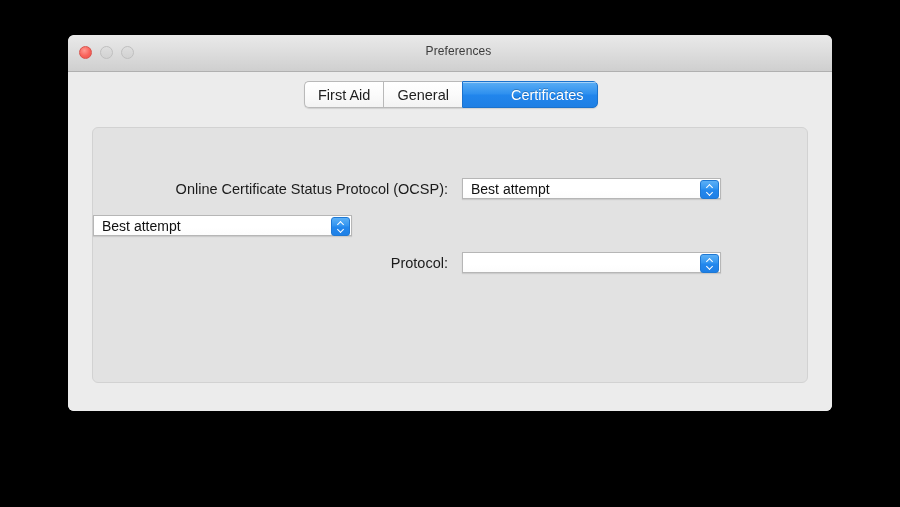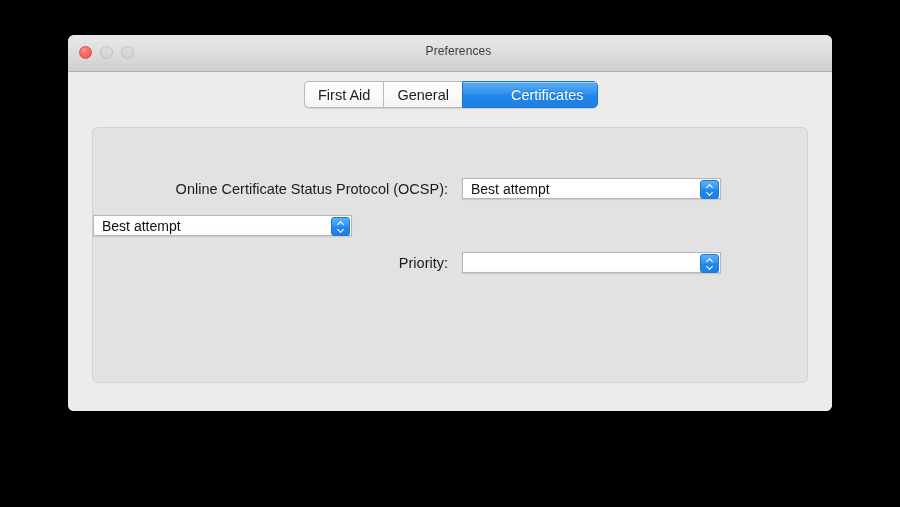--- a/index.html
+++ b/index.html
@@ -260,21 +260,21 @@
           <div class="popup">
             <span class="popup-value">Best attempt</span>
             <span class="popup-stepper">
               <span class="chev up"></span>
               <span class="chev down"></span>
             </span>
           </div>
         </div>
 
         <div class="row">
-          <div class="row-label">Priority:</div>
+          <div class="row-label">Protocol:</div>
           <div class="popup">
             <span class="popup-stepper">
               <span class="chev up"></span>
               <span class="chev down"></span>
             </span>
           </div>
         </div>
 
       </div>
     </div>

